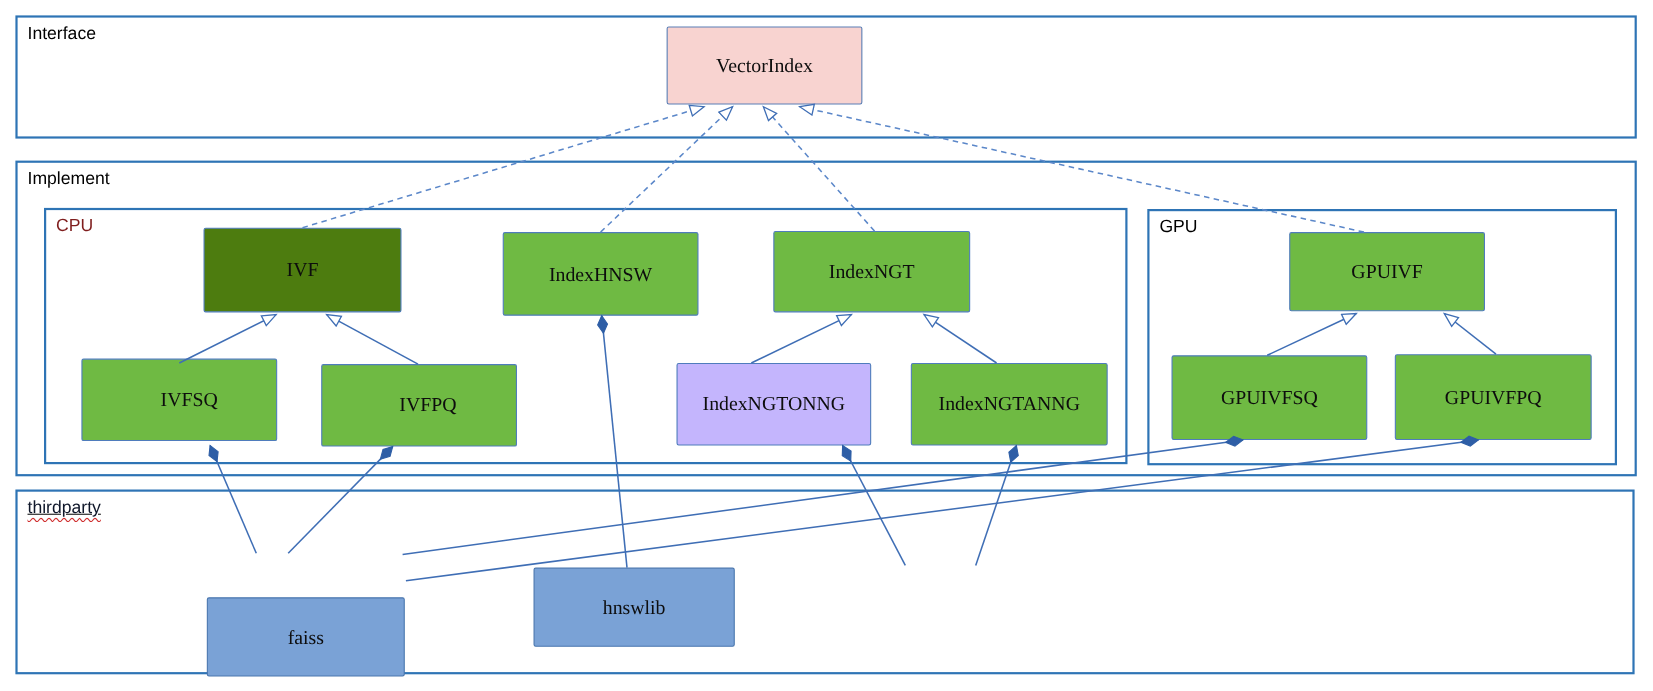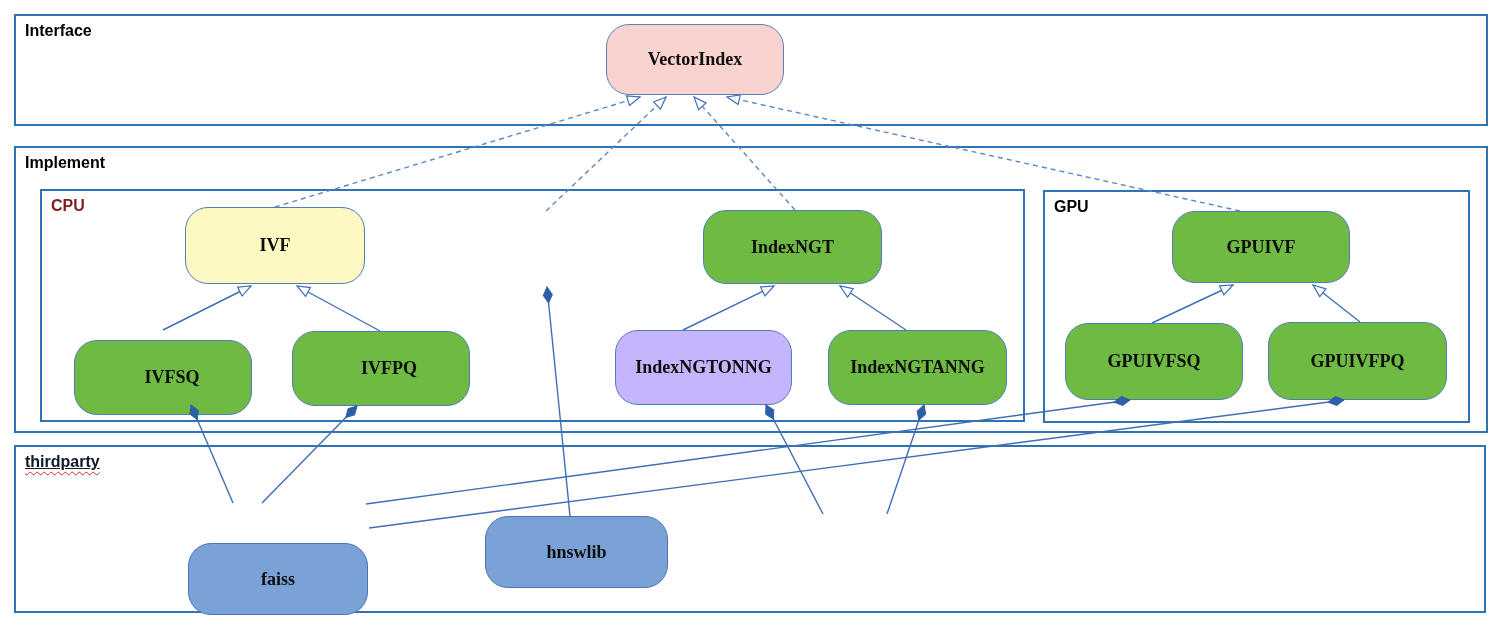--- a/index.html
+++ b/index.html
@@ -1,36 +1,36 @@
 <!DOCTYPE html>
 <html><head>
 <meta charset="utf-8">
 <style>
   html,body{margin:0;padding:0;background:#ffffff;}
   .canvas{
     position:relative;width:1503px;height:628px;overflow:hidden;
-    font-family:"Liberation Sans",sans-serif;background:#ffffff;font-weight:bold;
+    font-family:"Liberation Sans",sans-serif;background:#ffffff;
   }
   .layer{position:absolute;left:0;top:0;width:100%;height:100%;}
   #containers{z-index:1;}
   #nodes{z-index:2;}
   #edges{z-index:3;pointer-events:none;}
   .container{
     position:absolute;border:2px solid #2e74b5;background:transparent;box-sizing:border-box;
   }
   .container-label{
     position:absolute;top:5px;left:9px;font-size:16px;color:#000;line-height:1.2;
     white-space:nowrap;
   }
   .container-label.misspelled{text-decoration:underline;text-decoration-color:#1a1a1a;}
   .container-label.misspelled .wavy{
     text-decoration:underline wavy #cf2e2e;text-decoration-thickness:1px;text-underline-offset:4px;
   }
   .node{
-    position:absolute;box-sizing:border-box;border:1.6px solid;border-radius:23px;
+    position:absolute;box-sizing:border-box;border:1.6px solid;border-radius:2px;
     display:flex;align-items:center;justify-content:center;
     font-family:"Liberation Serif",serif;font-size:18px;color:#0d0d0d;text-align:center;
   }
   .edge{pointer-events:auto;}
 </style>
 </head>
 <body>
 
 <div class="canvas">
   <div id="containers" class="layer">
@@ -47,27 +47,30 @@
         <span class="container-label" style="color: #000000;"><span>GPU</span></span>
       </div>
       <div class="container" style="left: 14px; top: 445px; width: 1472px; height: 168px; border-color: rgb(46, 116, 181);">
         <span class="container-label misspelled" style="color: #0f172a;"><span class="wavy">thirdparty</span></span>
       </div>
     </div>
   <div id="nodes" class="layer">
       <div class="node" style="left: 606px; top: 24px; width: 178px; height: 71px; background: rgb(248, 211, 208); border-color: rgb(91, 127, 181);">
         <span>VectorIndex</span>
       </div>
-      <div class="node" style="left: 185px; top: 207px; width: 180px; height: 77px; background: #fef9c3; border-color: rgb(79, 124, 188);">
+      <div class="node" style="left: 185px; top: 207px; width: 180px; height: 77px; background: #4d7c0f; border-color: rgb(79, 124, 188);">
         <span>IVF</span>
+      </div>
+      <div class="node" style="left: 457px; top: 211px; width: 178px; height: 76px; background: rgb(111, 186, 67); border-color: rgb(79, 124, 188);">
+        <span>IndexHNSW</span>
       </div>
       <div class="node" style="left: 703px; top: 210px; width: 179px; height: 74px; background: rgb(111, 186, 67); border-color: rgb(79, 124, 188);">
         <span>IndexNGT</span>
       </div>
-      <div class="node" style="left: 74px; top: 340px; width: 178px; height: 75px; background: rgb(111, 186, 67); border-color: rgb(79, 124, 188); padding-left: 18px;">
+      <div class="node" style="left: 74px; top: 326px; width: 178px; height: 75px; background: rgb(111, 186, 67); border-color: rgb(79, 124, 188); padding-left: 18px;">
         <span>IVFSQ</span>
       </div>
       <div class="node" style="left: 292px; top: 331px; width: 178px; height: 75px; background: rgb(111, 186, 67); border-color: rgb(79, 124, 188); padding-left: 16px;">
         <span>IVFPQ</span>
       </div>
       <div class="node" style="left: 615px; top: 330px; width: 177px; height: 75px; background: #c4b5fd; border-color: rgb(79, 124, 188);">
         <span>IndexNGTONNG</span>
       </div>
       <div class="node" style="left: 828px; top: 330px; width: 179px; height: 75px; background: rgb(111, 186, 67); border-color: rgb(79, 124, 188);">
         <span>IndexNGTANNG</span>

